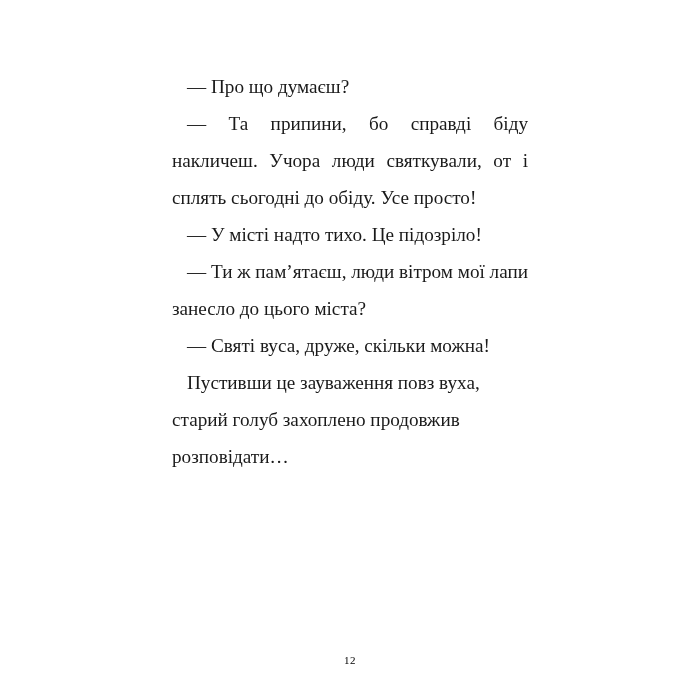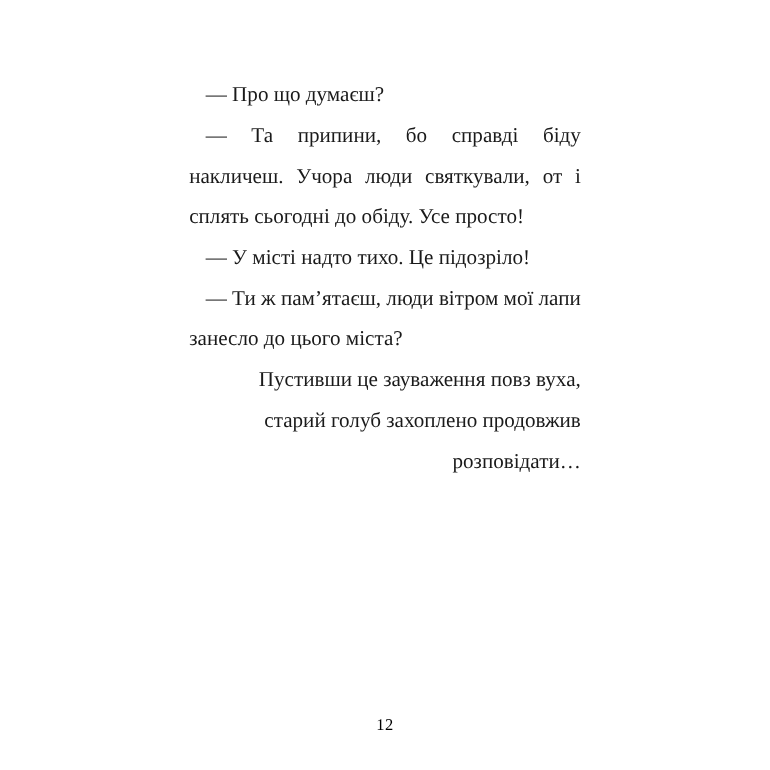--- a/index.html
+++ b/index.html
@@ -41,44 +41,45 @@
     text-align: justify;
     text-justify: inter-word;
     text-indent: 15px;
     hyphens: manual;
     -webkit-hyphens: manual;
     word-spacing: 0px;
   }
 
   
   .para:last-child {
-    text-align: right;
+    text-align: left;
   }
 
   #page-number {
     position: absolute;
     left: 0;
     top: 652px;
     width: 700px;
     text-align: center;
-    font-size: 15px;
+    font-size: 11px;
     line-height: 16px;
     color: #000000;
     font-family: "Liberation Serif", "DejaVu Serif", serif;
     letter-spacing: 0.5px;
   }
 </style>
 </head>
 <body>
 
 <div id="page">
 
   <div id="text-block">
     <p class="para">— Про що думаєш?</p>
     <p class="para">— Та припини, бо справді біду накличеш. Учора люди святкували, от і сплять сьогодні до обіду. Усе просто!</p>
     <p class="para">— У місті надто тихо. Це підозріло!</p>
     <p class="para">— Ти ж пам’ятаєш, люди вітром мої лапи занесло до цього міста?</p>
+    <p class="para">— Святі вуса, друже, скільки можна!</p>
     <p class="para">Пустивши це зауваження повз вуха, старий голуб захоплено продовжив розповідати…</p>
   </div>
 
   <div id="page-number">12</div>
 
 </div>
 
 </body></html>

